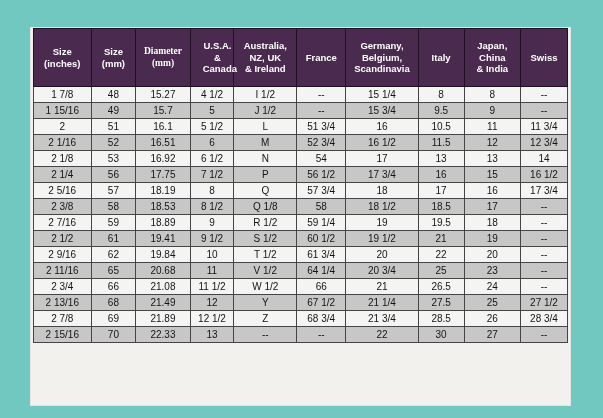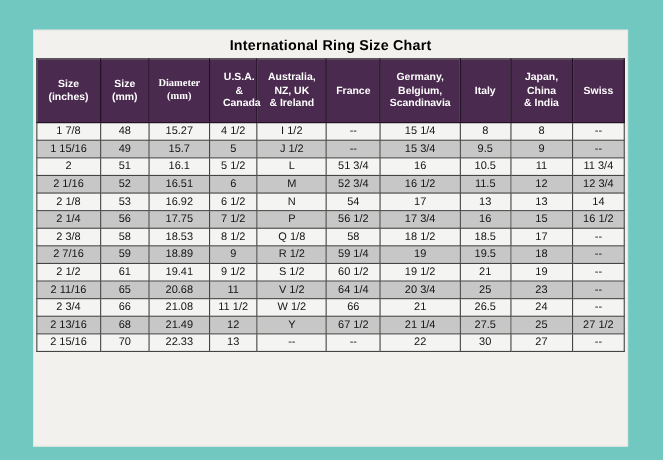--- a/index.html
+++ b/index.html
@@ -66,21 +66,20 @@
     overflow: hidden;
     white-space: nowrap;
   }
   table.ring-table tbody tr:nth-child(odd)  td { background: var(--row-light); }
   table.ring-table tbody tr:nth-child(even) td { background: var(--row-dark); }
 </style>
 </head>
 <body>
 
 <div class="page">
-  <div class="chart-title">International Ring Size Chart</div>
   <table class="ring-table">
     <thead>
       <tr id="header-row">
           <th style="width: 54px;">Size
 (inches)</th>
           <th style="width: 42px;">Size
 (mm)</th>
           <th style="width: 51px; font-family: Liberation Serif, serif;">Diameter
 (mm)</th>
           <th style="width: 41px; padding-left: 12px;">U.S.A. &amp;
@@ -166,20 +165,32 @@
           <td>17.75</td>
           <td>7 1/2</td>
           <td>P</td>
           <td>56 1/2</td>
           <td>17 3/4</td>
           <td>16</td>
           <td>15</td>
           <td>16 1/2</td>
         </tr>
         <tr>
+          <td>2 5/16</td>
+          <td>57</td>
+          <td>18.19</td>
+          <td>8</td>
+          <td>Q</td>
+          <td>57 3/4</td>
+          <td>18</td>
+          <td>17</td>
+          <td>16</td>
+          <td>17 3/4</td>
+        </tr>
+        <tr>
           <td>2 3/8</td>
           <td>58</td>
           <td>18.53</td>
           <td>8 1/2</td>
           <td>Q 1/8</td>
           <td>58</td>
           <td>18 1/2</td>
           <td>18.5</td>
           <td>17</td>
           <td>--</td>
@@ -199,20 +210,32 @@
         <tr>
           <td>2 1/2</td>
           <td>61</td>
           <td>19.41</td>
           <td>9 1/2</td>
           <td>S 1/2</td>
           <td>60 1/2</td>
           <td>19 1/2</td>
           <td>21</td>
           <td>19</td>
+          <td>--</td>
+        </tr>
+        <tr>
+          <td>2 9/16</td>
+          <td>62</td>
+          <td>19.84</td>
+          <td>10</td>
+          <td>T 1/2</td>
+          <td>61 3/4</td>
+          <td>20</td>
+          <td>22</td>
+          <td>20</td>
           <td>--</td>
         </tr>
         <tr>
           <td>2 11/16</td>
           <td>65</td>
           <td>20.68</td>
           <td>11</td>
           <td>V 1/2</td>
           <td>64 1/4</td>
           <td>20 3/4</td>
@@ -238,20 +261,32 @@
           <td>21.49</td>
           <td>12</td>
           <td>Y</td>
           <td>67 1/2</td>
           <td>21 1/4</td>
           <td>27.5</td>
           <td>25</td>
           <td>27 1/2</td>
         </tr>
         <tr>
+          <td>2 7/8</td>
+          <td>69</td>
+          <td>21.89</td>
+          <td>12 1/2</td>
+          <td>Z</td>
+          <td>68 3/4</td>
+          <td>21 3/4</td>
+          <td>28.5</td>
+          <td>26</td>
+          <td>28 3/4</td>
+        </tr>
+        <tr>
           <td>2 15/16</td>
           <td>70</td>
           <td>22.33</td>
           <td>13</td>
           <td>--</td>
           <td>--</td>
           <td>22</td>
           <td>30</td>
           <td>27</td>
           <td>--</td>

